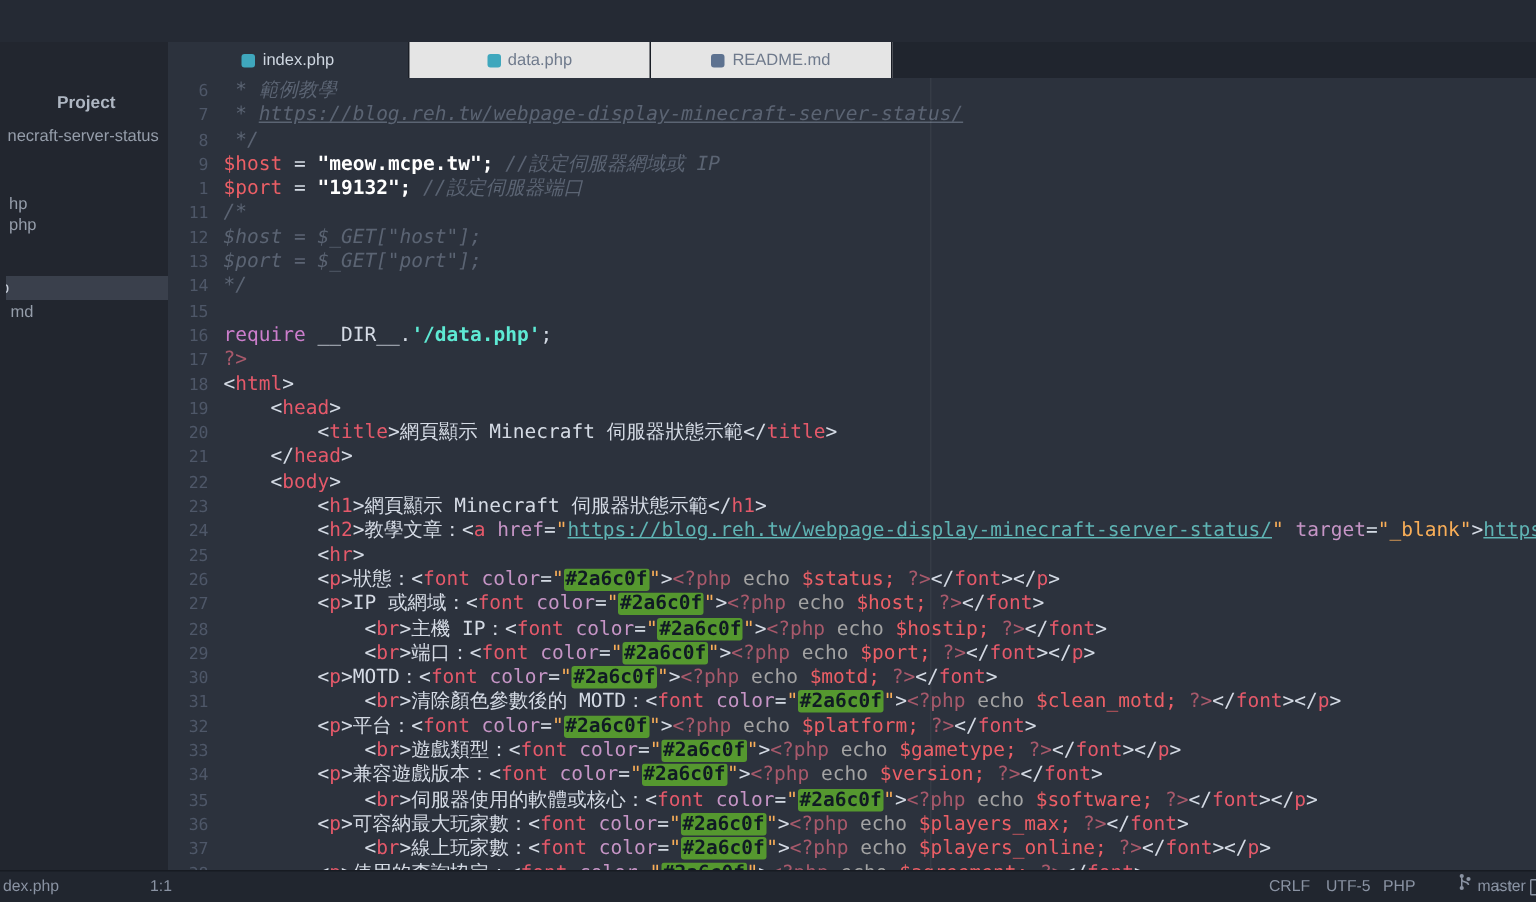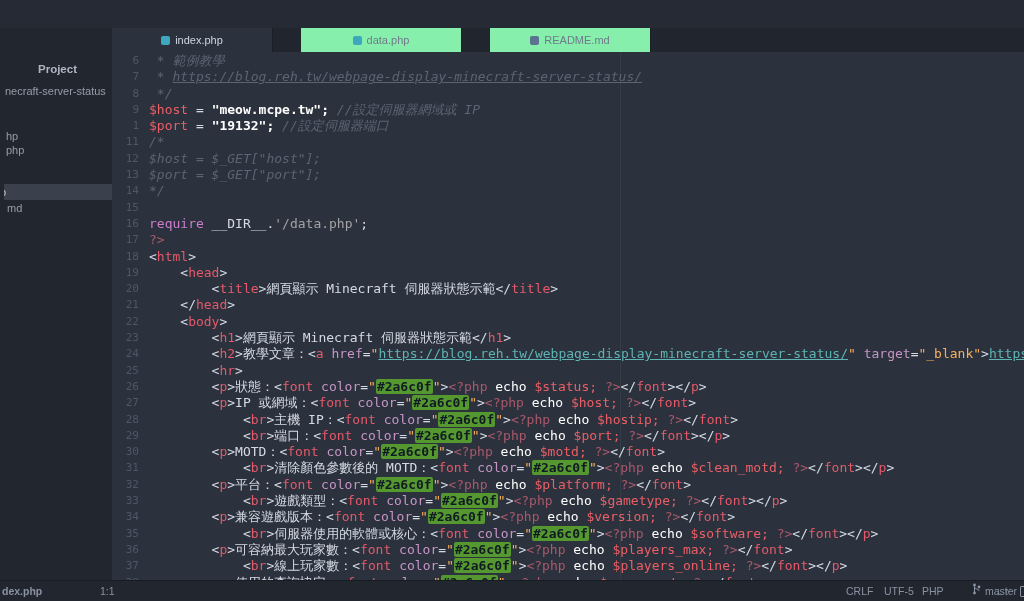--- a/index.html
+++ b/index.html
@@ -13,49 +13,49 @@
   
   .sidebar{position:absolute;left:0;top:28px;width:123px;height:553px;background:#22262f;overflow:hidden;}
   .sidebar-header{position:absolute;left:38px;top:35px;color:#aeb6c2;
        font-family:"Liberation Sans",sans-serif;font-size:11.5px;font-weight:bold;}
   .side-item{position:absolute;left:4px;width:112px;height:16px;line-height:16px;color:#959daa;
        font-family:"Liberation Sans",sans-serif;font-size:11px;white-space:nowrap;overflow:hidden;}
   .side-item.selected{background:#3a404c;color:#c7cdd8;}
   .side-item span{display:inline-block;}
 
   
-  .tabbar{position:absolute;left:112px;top:28px;right:0;height:24px;background:#20252e;display:flex;gap:28px;}
-  .tab{width:160px;height:24px;background:#86efac;display:flex;align-items:center;justify-content:center;
+  .tabbar{position:absolute;left:112px;top:28px;right:0;height:24px;background:#20252e;display:flex;}
+  .tab{width:160px;height:24px;background:#e5e5e5;display:flex;align-items:center;justify-content:center;
        gap:5px;border-right:1px solid #1a1e26;color:#6f7a8c;
        font-family:"Liberation Sans",sans-serif;font-size:11px;cursor:default;}
   .tab.active{background:#2c323d;color:#ced6e0;}
   .fic{width:9px;height:9px;border-radius:2px;display:inline-block;flex:none;}
   .fic.php{background:#3fa7bd;}
   .fic.md{background:#5d7290;}
 
   
   .editor{position:absolute;left:112px;top:52px;right:0;bottom:20px;background:#2c323d;overflow:hidden;}
   .ruler{position:absolute;left:508px;top:0;bottom:0;width:1px;background:rgba(255,255,255,0.05);}
   .code-line{display:flex;height:16.3px;line-height:16.3px;white-space:pre;font-size:13px;}
   .line-number{width:27px;text-align:right;padding-right:10px;color:#4e5768;font-size:11px;flex:none;}
   .line-text{flex:1;overflow:hidden;}
 
   
   .tok-p{color:#d5dbe5;}
   .tok-v{color:#ec5f66;margin-top:18px;}
   .tok-s{color:#ffffff;font-weight:bold;}
-  .tok-g{color:#a3a3a3;}
+  .tok-g{color:#5eead4;font-weight:bold;}
   .tok-c{color:#5b6473;font-style:italic;}
   .tok-cu{color:#5b6473;font-style:italic;text-decoration:underline;}
   .tok-t{color:#e5596a;}
   .tok-a{color:#c695c6;}
   .tok-q{color:#f9ae58;}
   .tok-u{color:#5fb4b4;text-decoration:underline;}
   .tok-k{color:#cc7ecc;}
-  .tok-e{color:#ffffff;}
+  .tok-e{color:#a3a3a3;}
   .tok-d{color:#a8596b;}
   .tok-x{background:#55982f;color:#111b24;font-weight:bold;border-radius:2px;padding:0 1px;}
 
   
   .statusbar{position:absolute;left:0;bottom:0;width:1024px;height:20px;background:#21262f;
        border-top:1px solid #171b22;color:#8a93a3;
        font-family:"Liberation Sans",sans-serif;font-size:10.5px;}
   .sb-item{position:absolute;top:0;height:20px;line-height:20px;white-space:nowrap;
        display:flex;align-items:center;gap:4px;}
   .sb-fileicon{width:7px;height:9px;border:1px solid #8a93a3;border-radius:1px;display:inline-block;}
@@ -126,21 +126,21 @@
         <div class="code-line"><span class="line-number">34</span><span class="line-text"><span class="tok-p">        &lt;</span><span class="tok-t">p</span><span class="tok-p">&gt;兼容遊戲版本：&lt;</span><span class="tok-t">font</span><span class="tok-p"> </span><span class="tok-a">color</span><span class="tok-p">=</span><span class="tok-q">"</span><span class="tok-x">#2a6c0f</span><span class="tok-q">"</span><span class="tok-p">&gt;</span><span class="tok-d">&lt;?php</span><span class="tok-p"> </span><span class="tok-e">echo</span><span class="tok-p"> </span><span class="tok-v">$version;</span><span class="tok-p"> </span><span class="tok-d">?&gt;</span><span class="tok-p">&lt;/</span><span class="tok-t">font</span><span class="tok-p">&gt;</span></span></div>
         <div class="code-line"><span class="line-number">35</span><span class="line-text"><span class="tok-p">            &lt;</span><span class="tok-t">br</span><span class="tok-p">&gt;伺服器使用的軟體或核心：&lt;</span><span class="tok-t">font</span><span class="tok-p"> </span><span class="tok-a">color</span><span class="tok-p">=</span><span class="tok-q">"</span><span class="tok-x">#2a6c0f</span><span class="tok-q">"</span><span class="tok-p">&gt;</span><span class="tok-d">&lt;?php</span><span class="tok-p"> </span><span class="tok-e">echo</span><span class="tok-p"> </span><span class="tok-v">$software;</span><span class="tok-p"> </span><span class="tok-d">?&gt;</span><span class="tok-p">&lt;/</span><span class="tok-t">font</span><span class="tok-p">&gt;&lt;/</span><span class="tok-t">p</span><span class="tok-p">&gt;</span></span></div>
         <div class="code-line"><span class="line-number">36</span><span class="line-text"><span class="tok-p">        &lt;</span><span class="tok-t">p</span><span class="tok-p">&gt;可容納最大玩家數：&lt;</span><span class="tok-t">font</span><span class="tok-p"> </span><span class="tok-a">color</span><span class="tok-p">=</span><span class="tok-q">"</span><span class="tok-x">#2a6c0f</span><span class="tok-q">"</span><span class="tok-p">&gt;</span><span class="tok-d">&lt;?php</span><span class="tok-p"> </span><span class="tok-e">echo</span><span class="tok-p"> </span><span class="tok-v">$players_max;</span><span class="tok-p"> </span><span class="tok-d">?&gt;</span><span class="tok-p">&lt;/</span><span class="tok-t">font</span><span class="tok-p">&gt;</span></span></div>
         <div class="code-line"><span class="line-number">37</span><span class="line-text"><span class="tok-p">            &lt;</span><span class="tok-t">br</span><span class="tok-p">&gt;線上玩家數：&lt;</span><span class="tok-t">font</span><span class="tok-p"> </span><span class="tok-a">color</span><span class="tok-p">=</span><span class="tok-q">"</span><span class="tok-x">#2a6c0f</span><span class="tok-q">"</span><span class="tok-p">&gt;</span><span class="tok-d">&lt;?php</span><span class="tok-p"> </span><span class="tok-e">echo</span><span class="tok-p"> </span><span class="tok-v">$players_online;</span><span class="tok-p"> </span><span class="tok-d">?&gt;</span><span class="tok-p">&lt;/</span><span class="tok-t">font</span><span class="tok-p">&gt;&lt;/</span><span class="tok-t">p</span><span class="tok-p">&gt;</span></span></div>
         <div class="code-line"><span class="line-number">38</span><span class="line-text"><span class="tok-p">        &lt;</span><span class="tok-t">p</span><span class="tok-p">&gt;使用的查詢協定：&lt;</span><span class="tok-t">font</span><span class="tok-p"> </span><span class="tok-a">color</span><span class="tok-p">=</span><span class="tok-q">"</span><span class="tok-x">#2a6c0f</span><span class="tok-q">"</span><span class="tok-p">&gt;</span><span class="tok-d">&lt;?php</span><span class="tok-p"> </span><span class="tok-e">echo</span><span class="tok-p"> </span><span class="tok-v">$agreement;</span><span class="tok-p"> </span><span class="tok-d">?&gt;</span><span class="tok-p">&lt;/</span><span class="tok-t">font</span><span class="tok-p">&gt;</span></span></div>
       </div>
     <div class="ruler"></div>
   </div>
 
   <div class="statusbar" id="statusbar">
-      <div class="sb-item" style="left: 2px; font-weight: bold;">
+      <div class="sb-item" style="left: 2px;">
         <span>dex.php</span>
       </div>
       <div class="sb-item" style="left: 100px;">
         <span>1:1</span>
       </div>
       <div class="sb-item" style="left: 846px;">
         <span>CRLF</span>
       </div>
       <div class="sb-item" style="left: 884px;">
         <span>UTF-5</span>

